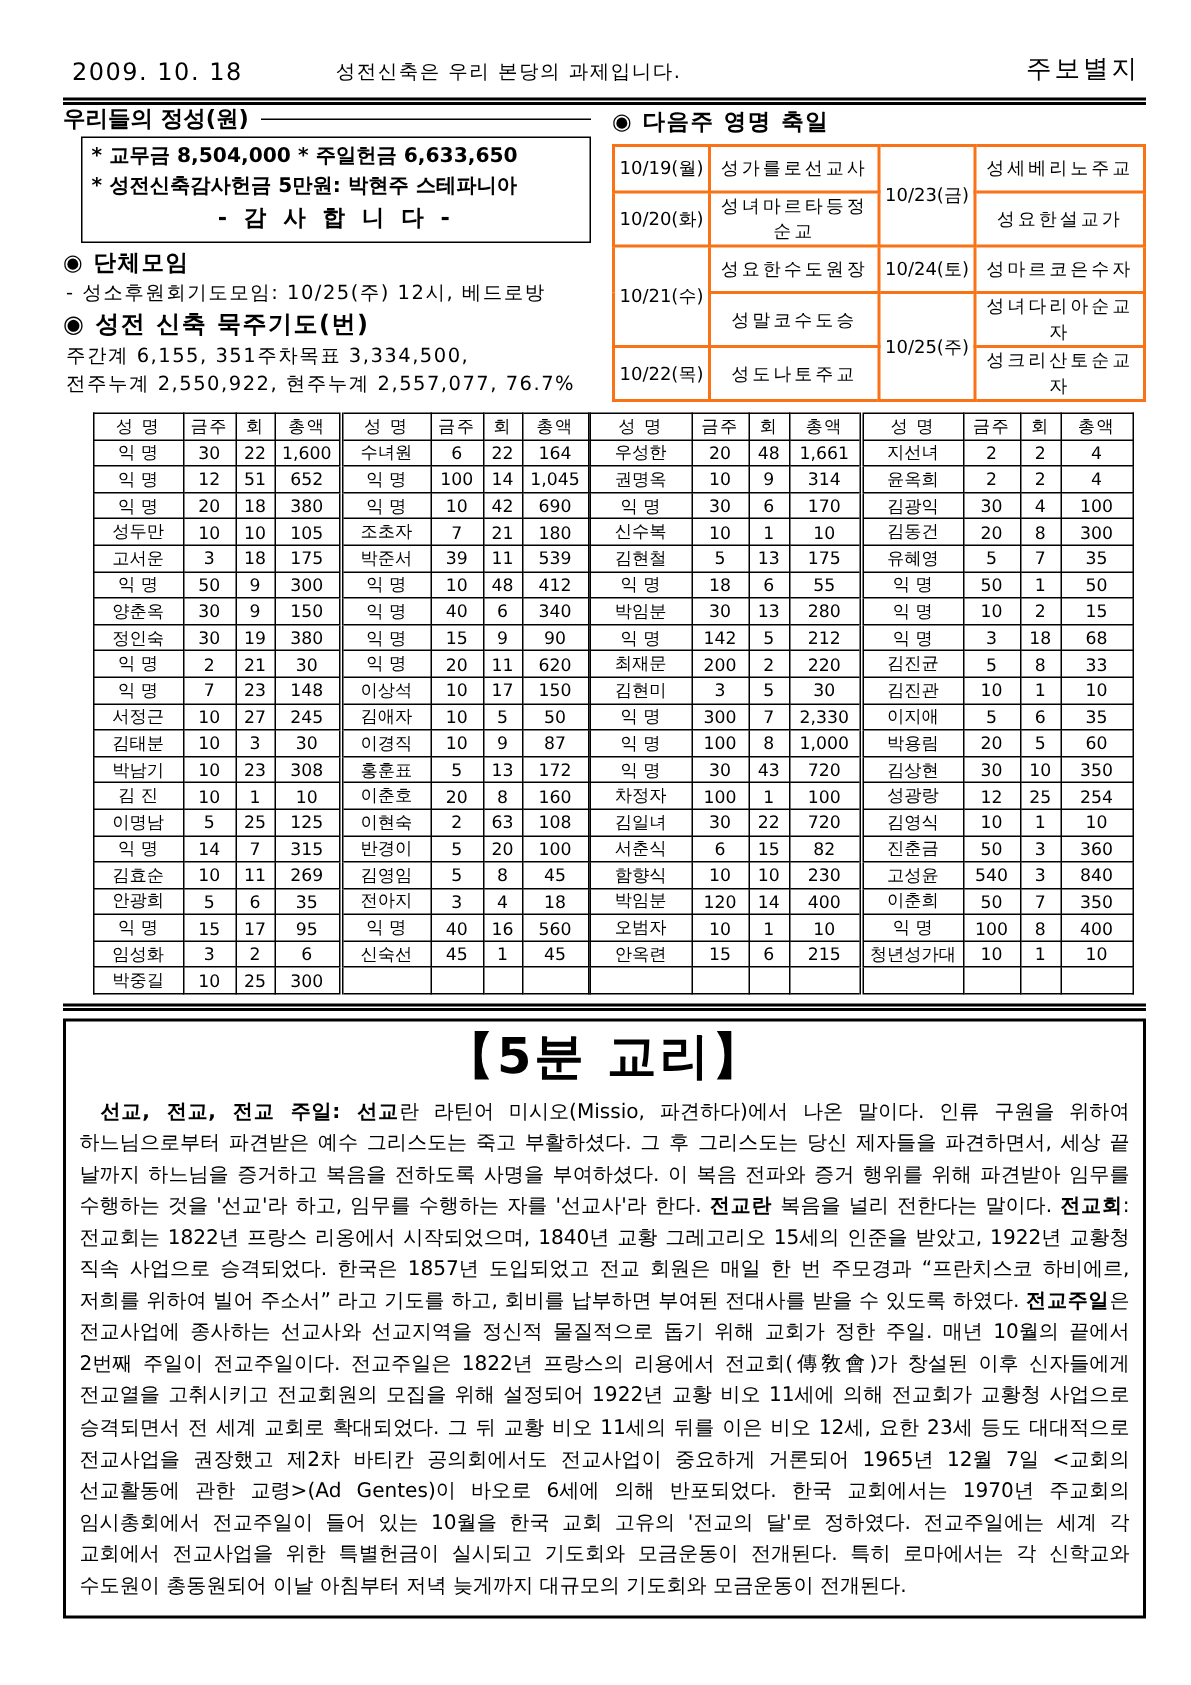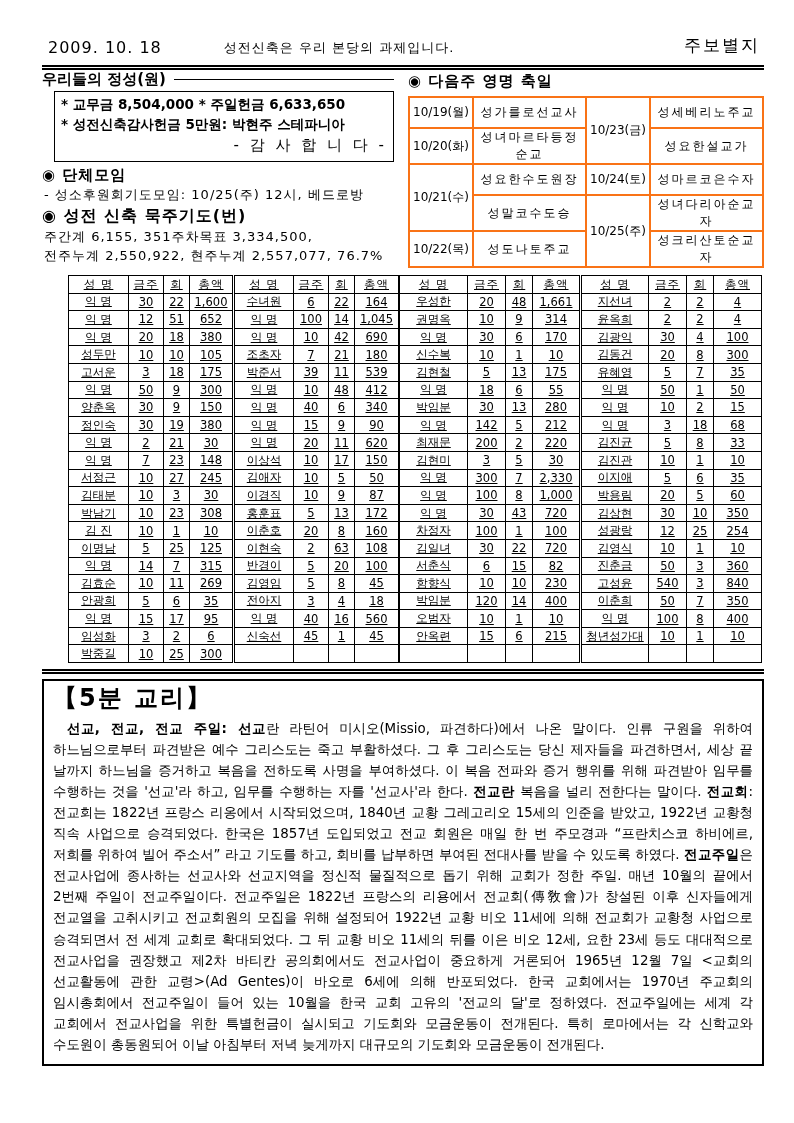--- a/index.html
+++ b/index.html
@@ -13,50 +13,50 @@
   .hdr-corner{font-size:17px;letter-spacing:2px;font-family:Liberation Serif, serif;}
 
   
   .topsec{display:flex;}
   .col-l{width:352px;flex:none;}
   .col-r{flex:1;padding-left:14px;}
   .sec-title{font-weight:bold;font-size:15px;display:flex;align-items:center;}
   .sec-title .rule{flex:1;border-top:1px solid #000;margin-left:8px;height:0;}
   .offer-box{border:1px solid #000;margin:2px 0 4px 12px;padding:3px 6px 4px;font-size:13.5px;line-height:1.45;}
   .offer-line{white-space:nowrap;font-weight:bold;}
-  .thanks{text-align:right;font-weight:normal;font-size:15px;letter-spacing:3px;margin-top:1px;}
+  .thanks{text-align:center;font-weight:bold;font-size:15px;letter-spacing:3px;margin-top:1px;}
   .sub-h{font-weight:bold;font-size:15px;margin-top:2px;letter-spacing:1px;}
   .sub-h.big{font-size:16px;}
   .plain{font-size:13px;margin:1px 0 1px 2px;letter-spacing:1px;white-space:nowrap;}
 
   
   .feast{border-collapse:collapse;margin-top:5px;font-size:12px;}
   .feast td{border:2px solid #f97316;text-align:center;height:29px;padding:0 3px;}
   .feast td.dt{width:52px;letter-spacing:0;}
   .feast td.st{width:118px;letter-spacing:2px;}
 
   
   .fund{border:1px solid #000;border-bottom:5px double #000;margin-top:9px;padding:5px 4px 4px;}
   .fund-title{text-align:center;font-weight:bold;font-size:16.5px;letter-spacing:1px;}
   .fund-sub{text-align:center;font-size:12.3px;margin-top:4px;white-space:nowrap;}
 
   
-  .donors-wrap{display:flex;justify-content:flex-end;margin-top:7px;padding:0 2px 0 13px;text-decoration:underline;}
+  .donors-wrap{display:flex;justify-content:center;margin-top:7px;padding:0 2px 0 13px;}
   table.donors{border-collapse:collapse;font-size:11.5px;table-layout:fixed;}
   table.donors th,table.donors td{border:1px solid #000;text-align:center;height:16.6px;padding:0 1px;font-weight:normal;overflow:hidden;white-space:nowrap;}
   table.donors th{letter-spacing:1px;}
   table.donors .sep{border-left:3px double #000;}
   .dl col.nm{width:60px}.dl col.wk{width:35px}.dl col.ct{width:26px}.dl col.tt{width:44px}
   .dr col.nm{width:68px}.dr col.wk{width:38px}.dr col.ct{width:27px}.dr col.tt{width:48px}
 
   .donor-rule{border-top:5px double #000;margin-top:6px;}
 
   
   .cat-box{border:2px solid #000;margin-top:5px;padding:1px 9px 9px;}
-  .cat-title{text-align:left;font-size:24px;font-weight:bold;letter-spacing:2px;margin-top:0;}
+  .cat-title{text-align:center;font-size:33px;font-weight:bold;letter-spacing:2px;margin-top:0;}
   .cat-p{font-size:13.4px;line-height:1.57;text-align:justify;margin:4px 0 0;text-indent:14px;word-break:keep-all;}
   .cat-p b{letter-spacing:.5px;}
 </style>
 </head>
 <body>
 
 <div class="page">
 
   <div class="hdr">
     <span class="hdr-date">2009. 10. 18</span>

